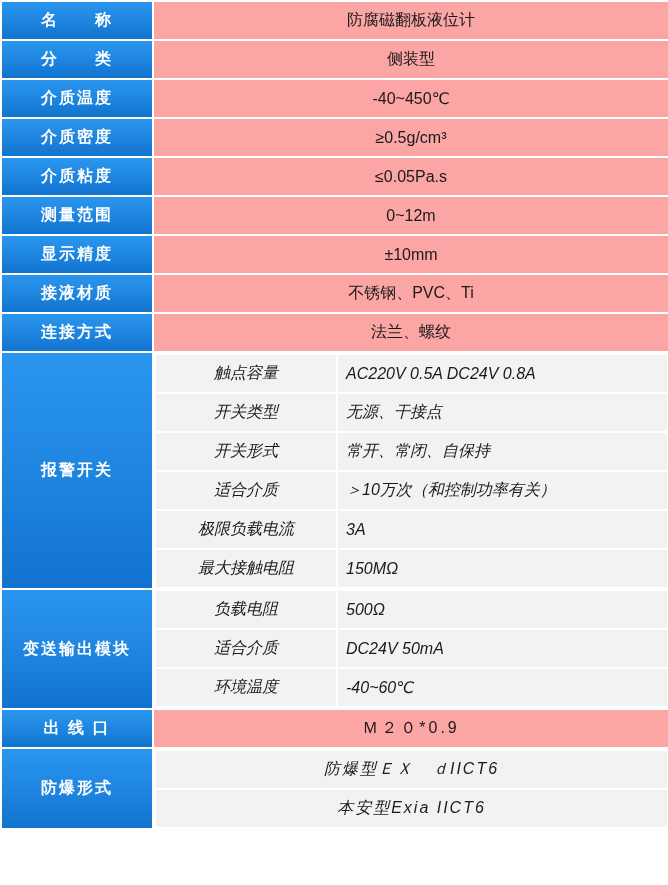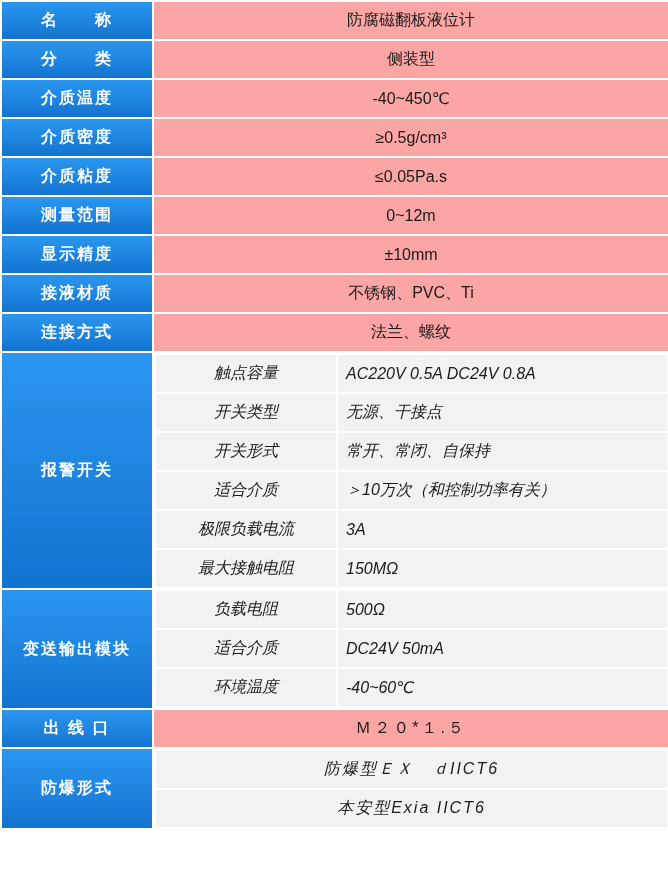--- a/index.html
+++ b/index.html
@@ -186,21 +186,21 @@
               <td class="sub-name">环境温度</td>
               <td class="sub-val">-40~60℃</td>
             </tr>
           </tbody>
         </table>
       </td>
     </tr>
 
     <tr>
       <td class="label-cell">出 线 口</td>
-      <td class="value-cell outlet-value">Ｍ２０*１.５</td>
+      <td class="value-cell outlet-value">Ｍ２０*0.9</td>
     </tr>
 
     <tr>
       <td class="label-cell tall">防爆形式</td>
       <td class="nested-holder">
         <table class="sub-table">
           <tbody>
             <tr class="ex-row">
               <td>防爆型ＥＸ　ｄIICT6</td>
             </tr>

